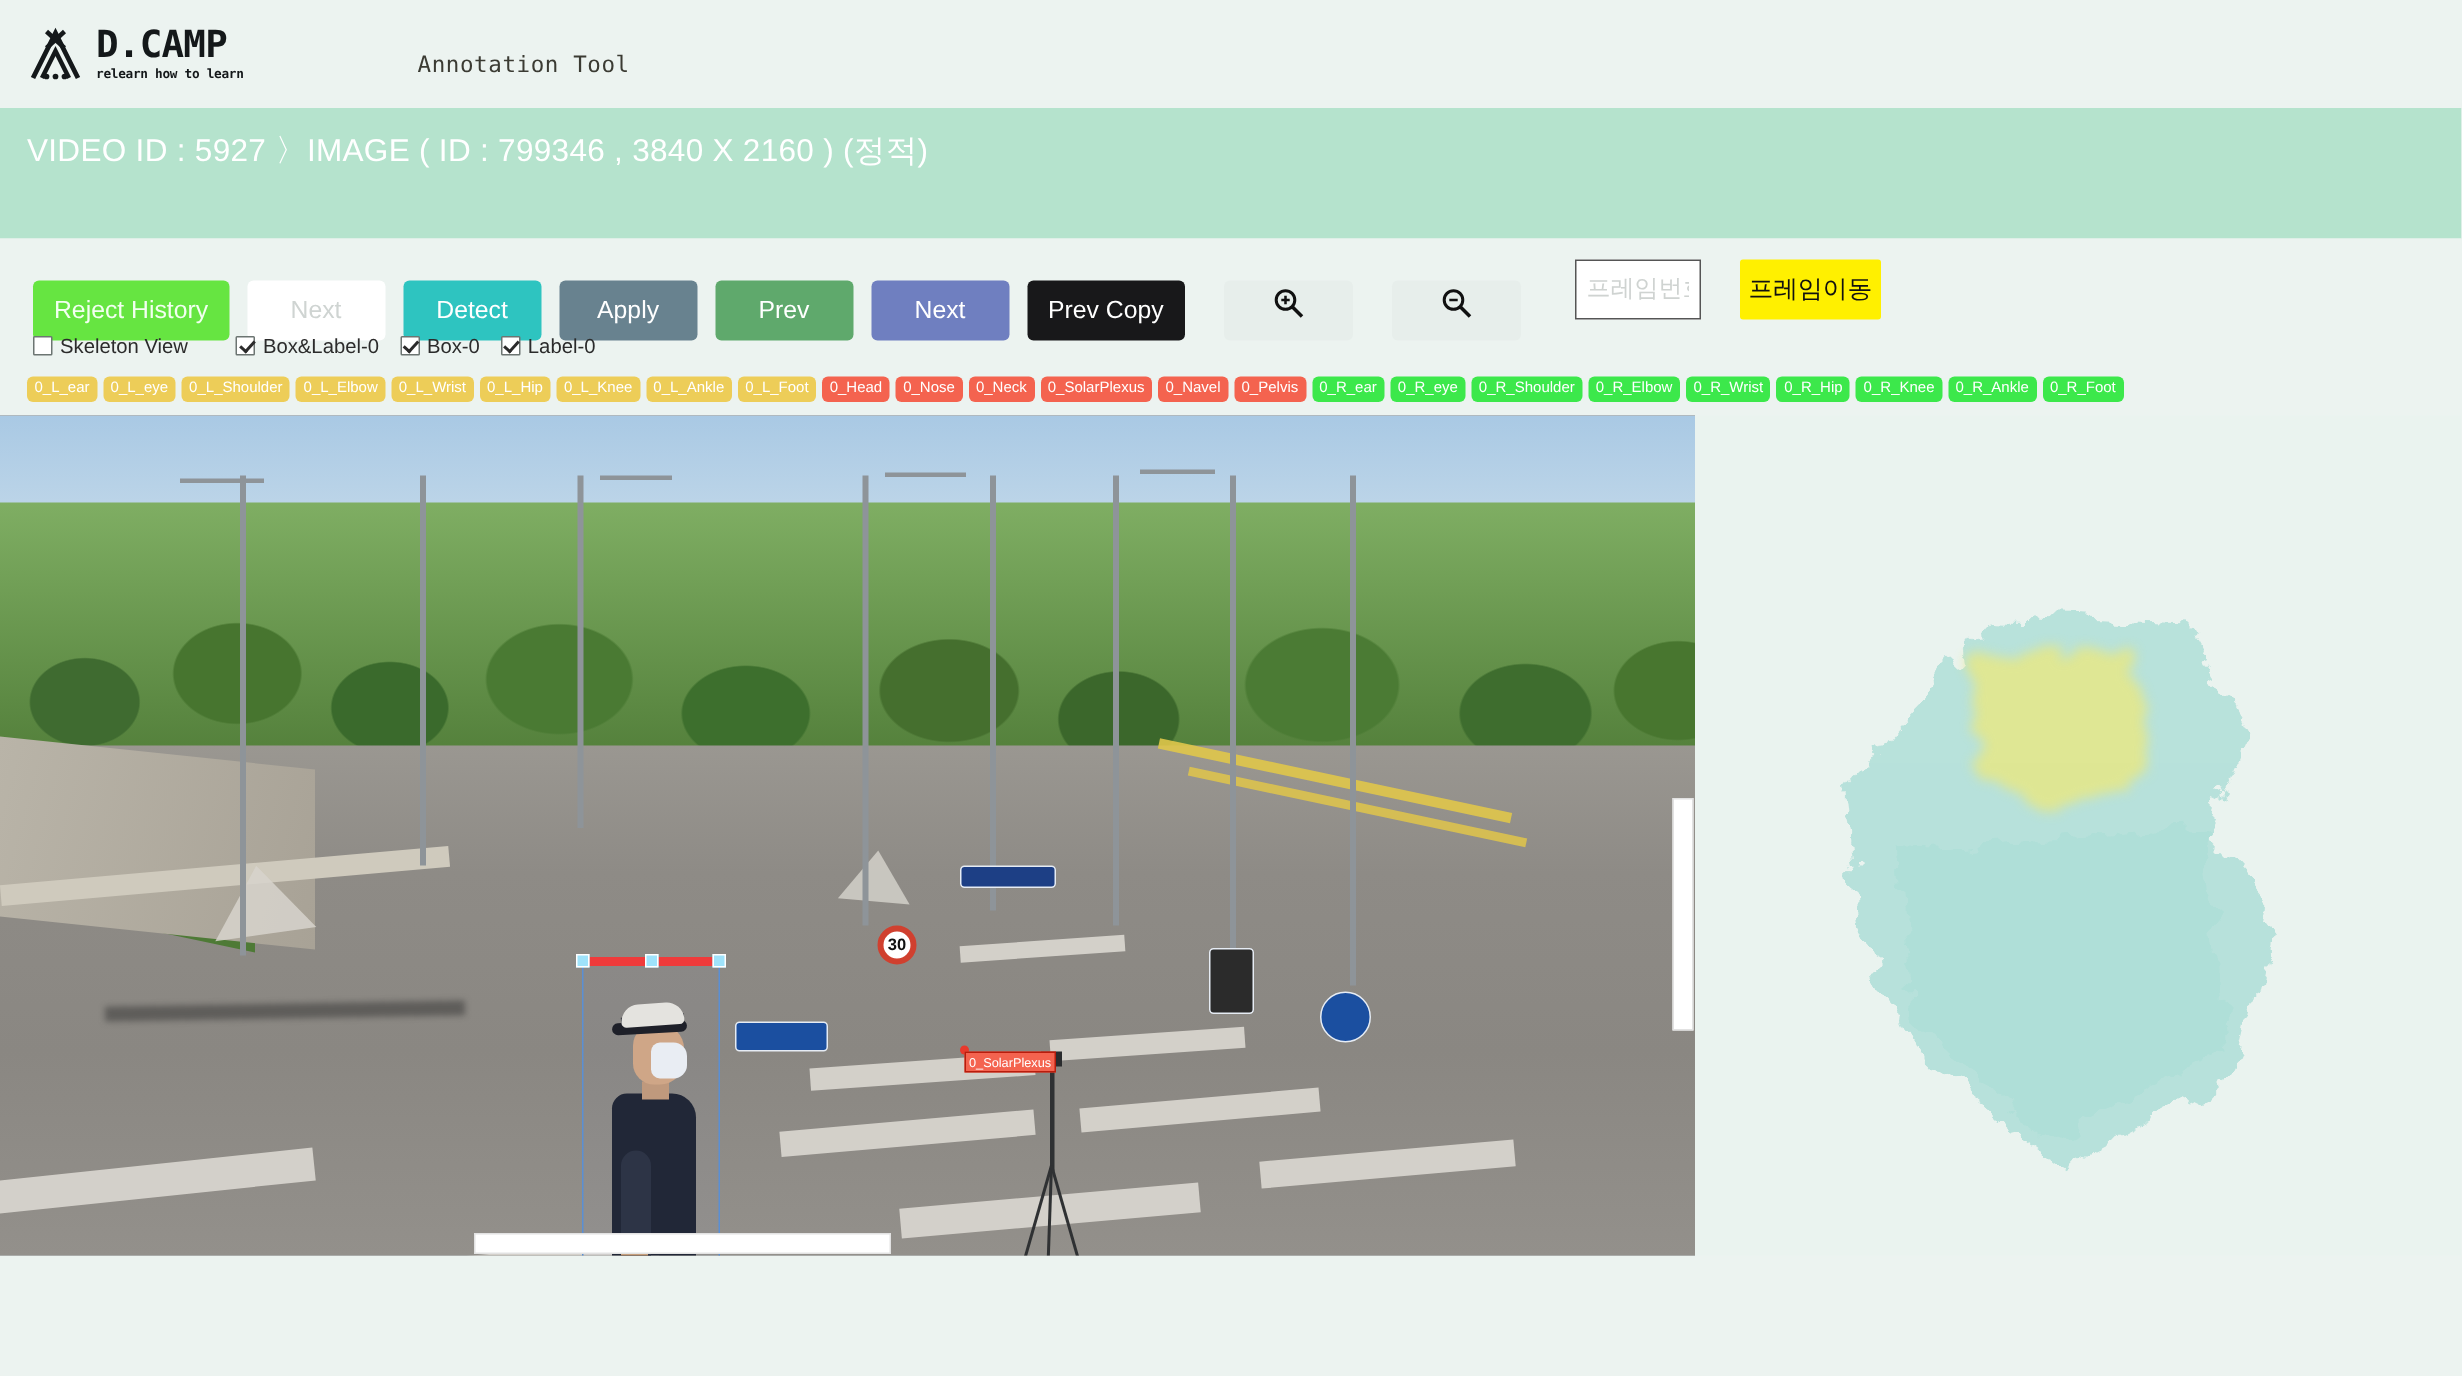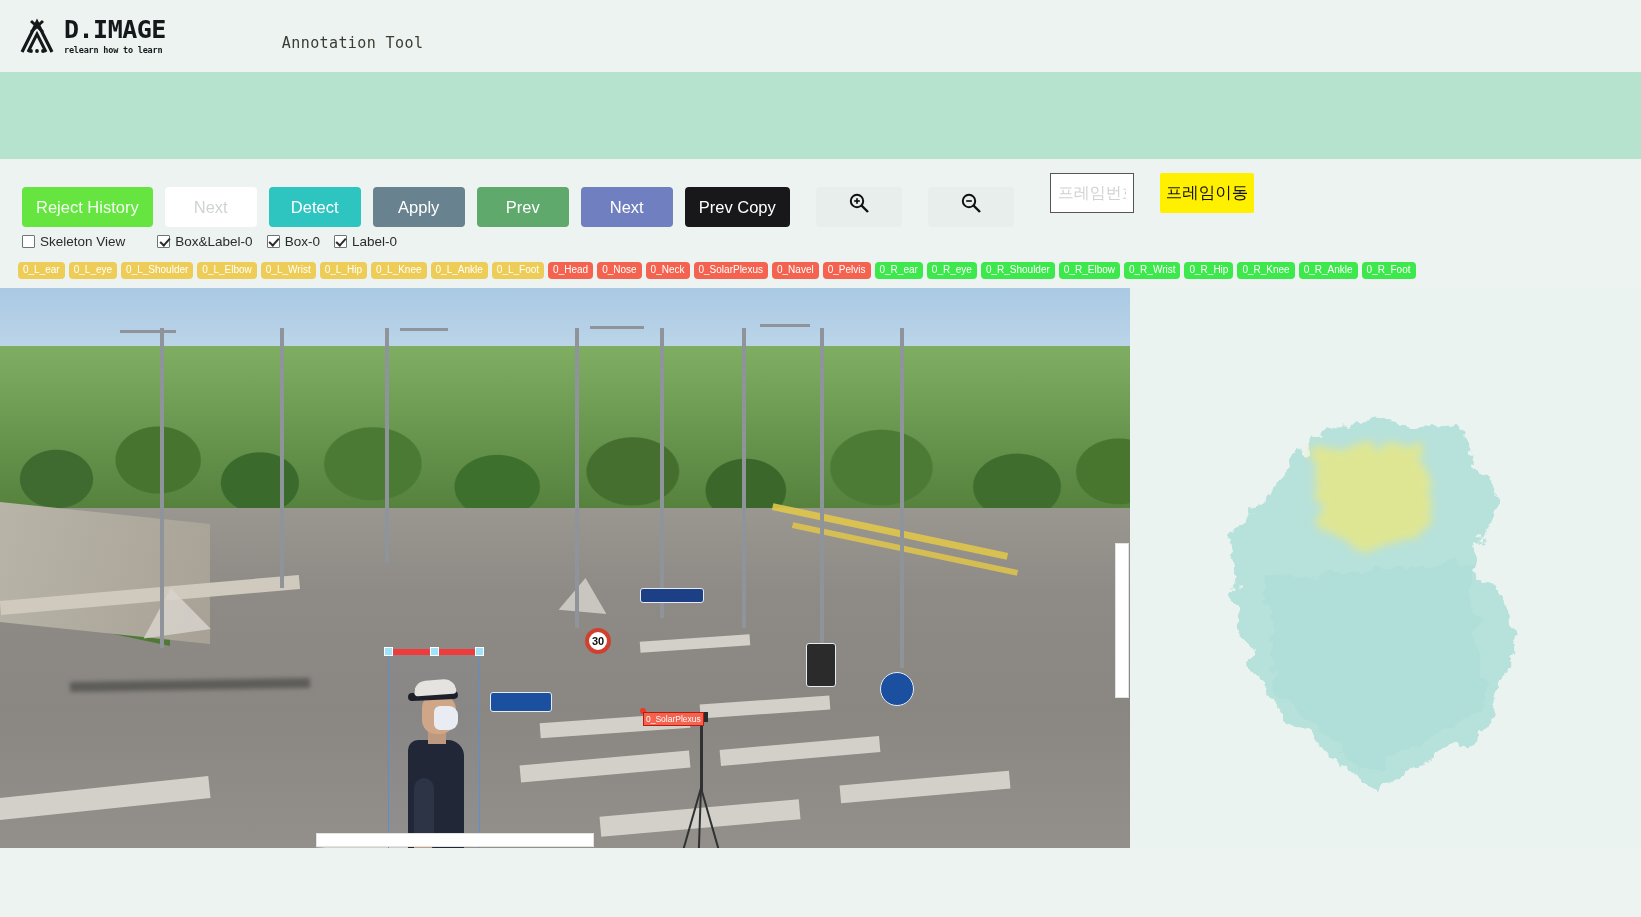--- a/index.html
+++ b/index.html
@@ -130,21 +130,21 @@
     font-family: "Liberation Sans", sans-serif;
   }
 
   
   .checkrow {
     display: flex;
     align-items: center;
     padding-left: 22px;
     gap: 0px;
     height: 26px;
-    margin-top: 11px;
+    margin-top: 0;
   }
   .chk-item {
     display: flex;
     align-items: center;
     font-size: 13.5px;
     color: #2b2b2b;
     margin-right: 14px;
     cursor: pointer;
   }
   .chk-box {
@@ -435,28 +435,29 @@
         <path d="M6 36 L21 6 L36 36" stroke="#14181a" stroke-width="3.2" fill="none"></path>
         <path d="M12 36 L21 18 L30 36" stroke="#14181a" stroke-width="3" fill="none"></path>
         <path d="M15 5 L27 16" stroke="#14181a" stroke-width="3" fill="none"></path>
         <path d="M27 5 L15 16" stroke="#14181a" stroke-width="3" fill="none"></path>
         <circle cx="15" cy="35" r="1.9" fill="#14181a"></circle>
         <circle cx="21" cy="35" r="1.9" fill="#14181a"></circle>
         <circle cx="27" cy="35" r="1.9" fill="#14181a"></circle>
       </svg>
     </span>
     <span class="logo-text">
-      <div class="logo-title">D.IMAGE</div>
+      <div class="logo-title">D.CAMP</div>
       <div class="logo-sub">relearn how to learn</div>
     </span>
   </div>
   <div class="app-title">Annotation Tool</div>
 </div>
 
 <div class="infobar">
+  <div class="infoline">VIDEO ID : 5927 〉IMAGE ( ID : 799346 , 3840 X 2160 ) (정적)</div>
 </div>
 
 <div class="toolbar-zone">
   <div class="btnrow">
     <button class="btn btn-reject">Reject History</button>
     <button class="btn btn-list">Next</button>
     <button class="btn btn-detect">Detect</button>
     <button class="btn btn-apply">Apply</button>
     <button class="btn btn-prev">Prev</button>
     <button class="btn btn-next">Next</button>

